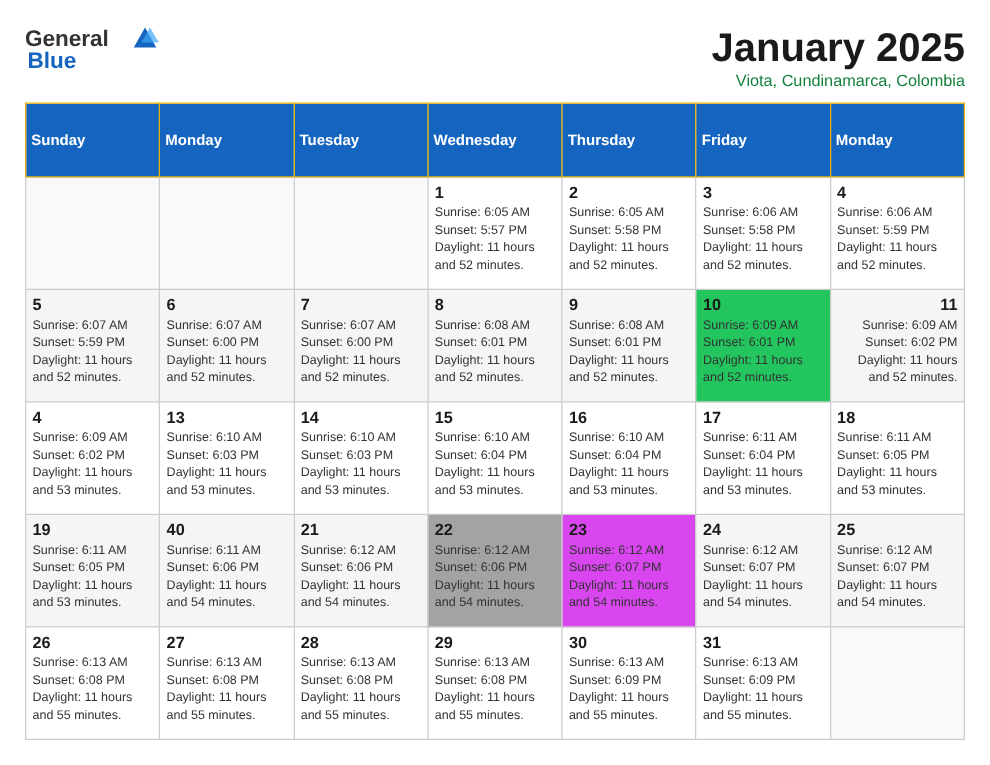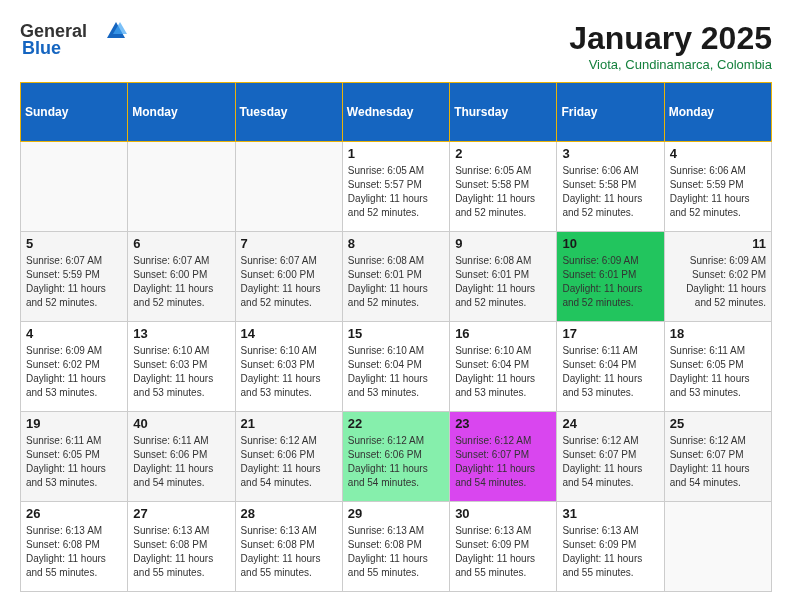--- a/index.html
+++ b/index.html
@@ -252,21 +252,21 @@
 Daylight: 11 hours
 and 54 minutes.</div>
         </td>
         <td style="background: rgb(245, 245, 245);">
           <div class="day-num">21</div>
           <div class="day-info" style="white-space: pre-line;">Sunrise: 6:12 AM
 Sunset: 6:06 PM
 Daylight: 11 hours
 and 54 minutes.</div>
         </td>
-        <td style="background: #86efac;">
+        <td style="background: #a3a3a3;">
           <div class="day-num">22</div>
           <div class="day-info" style="white-space: pre-line;">Sunrise: 6:12 AM
 Sunset: 6:06 PM
 Daylight: 11 hours
 and 54 minutes.</div>
         </td>
         <td style="background: #d946ef;">
           <div class="day-num">23</div>
           <div class="day-info" style="white-space: pre-line;">Sunrise: 6:12 AM
 Sunset: 6:07 PM

